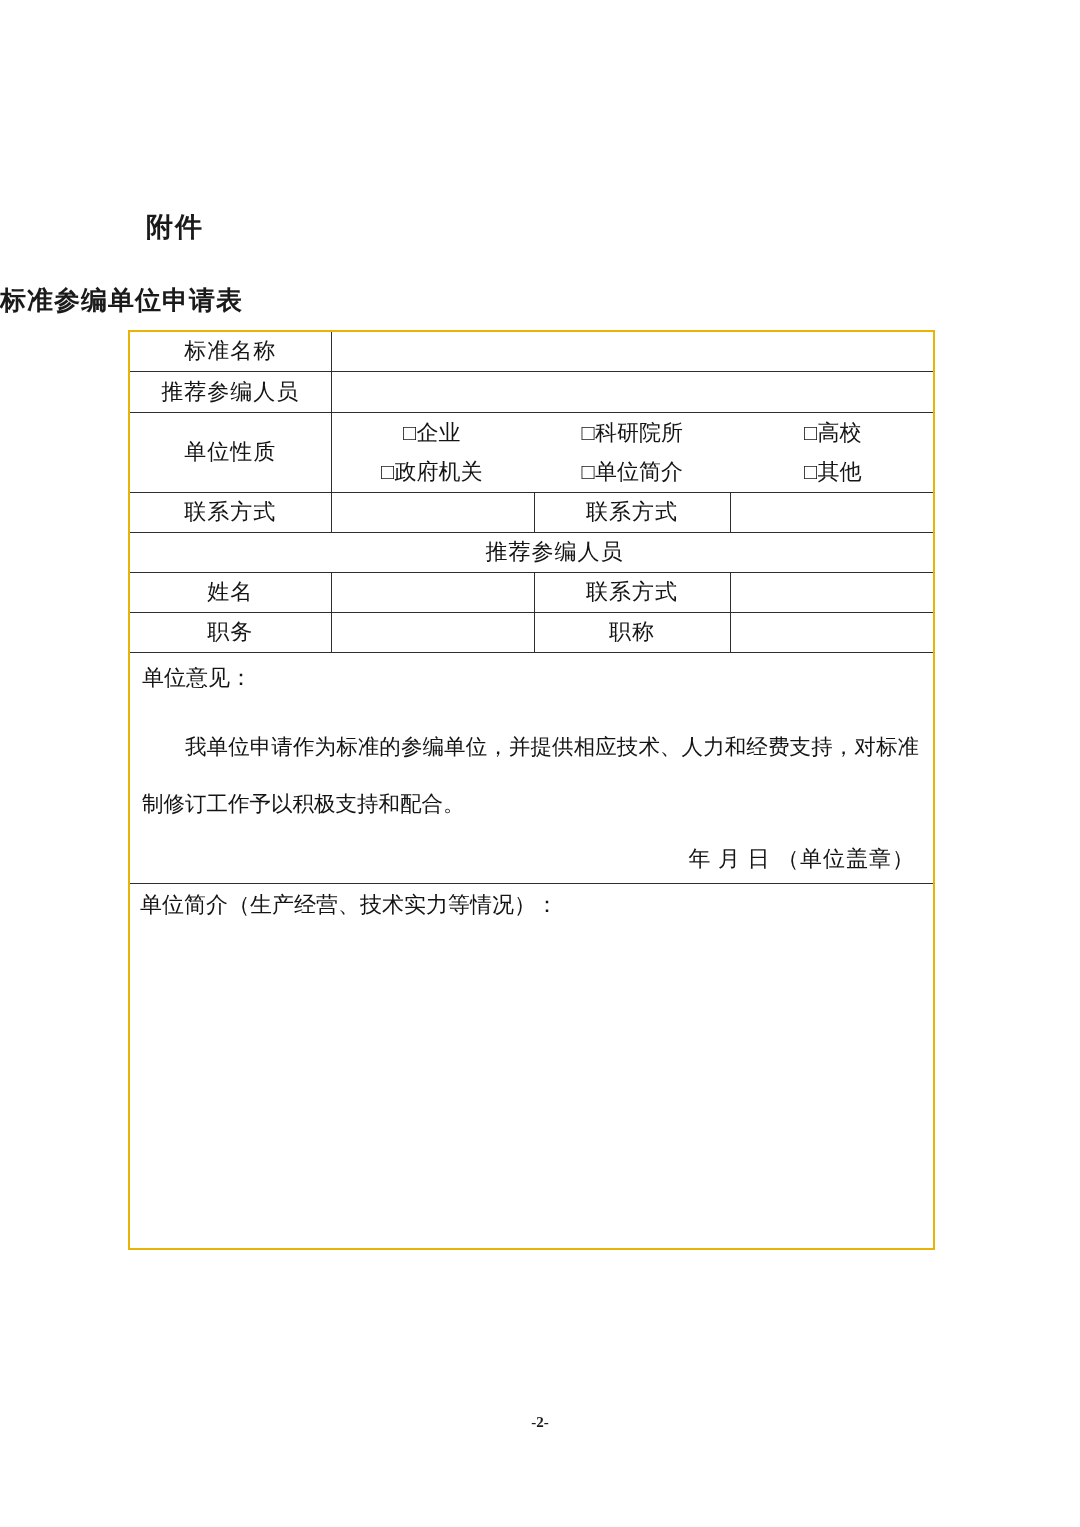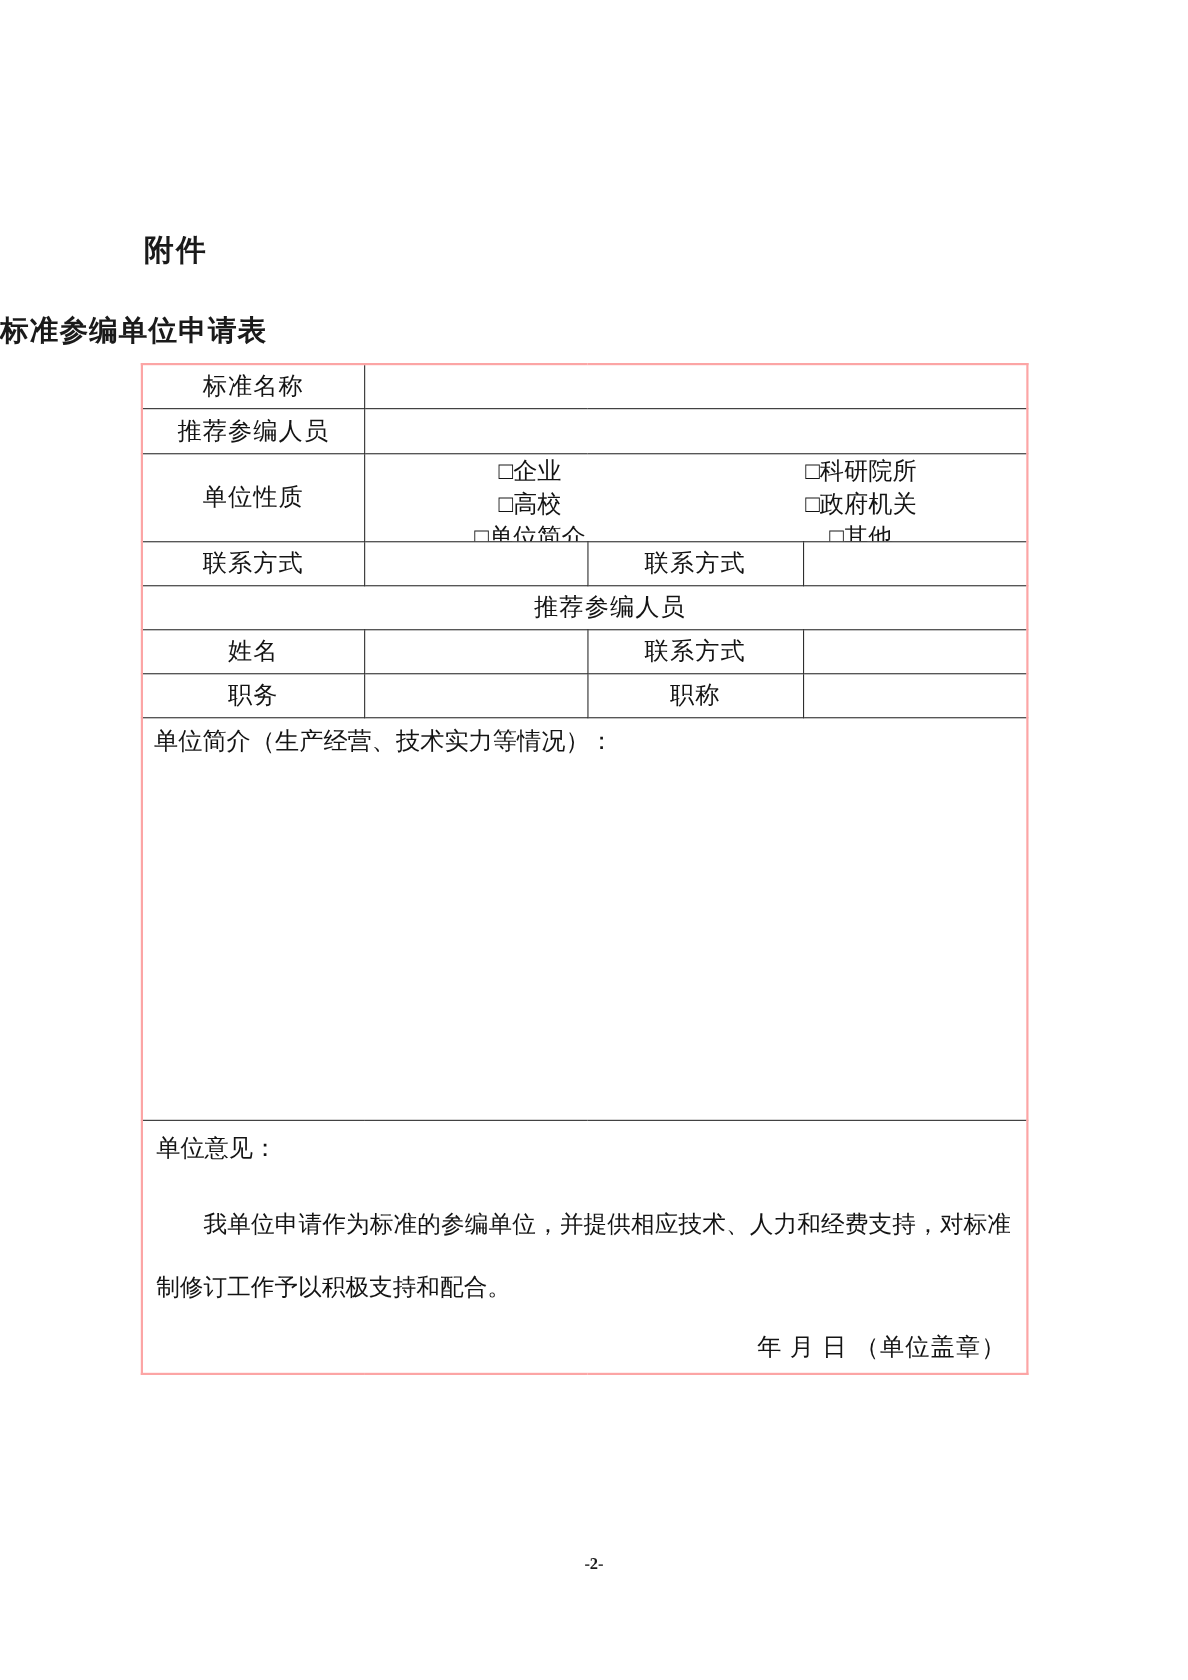--- a/index.html
+++ b/index.html
@@ -8,21 +8,21 @@
     position: relative;
     width: 1080px;
     height: 1527px;
     margin: 0 auto;
     background: #ffffff;
     font-family: "Liberation Serif", "DejaVu Serif", serif;
     color: #1a1a1a;
   }
   .attachment-label {
     position: absolute;
-    left: 131px;
+    left: 146px;
     top: 209px;
     font-family: "Liberation Sans", "DejaVu Sans", sans-serif;
     font-weight: 700;
     font-size: 27px;
     letter-spacing: 2px;
   }
   .doc-title {
     position: absolute;
     left: 0;
     top: 283px;
@@ -36,21 +36,21 @@
   table.form-table {
     position: absolute;
     left: 128px;
     top: 330px;
     width: 805px;
     border-collapse: collapse;
     table-layout: fixed;
     font-size: 22px;
     color: #141414;
   }
-  table.form-table { border: 2px solid #fca5a5; }
+  table.form-table { border: 2px solid #eab308; }
   .form-table td {
     border: 1px solid #2e2e2e;
     vertical-align: middle;
     overflow: hidden;
   }
   .form-table td.lbl {
     text-align: center;
     letter-spacing: 1px;
   }
   .form-table td.center-header {
@@ -58,21 +58,21 @@
     letter-spacing: 1px;
     padding-left: 46px;
   }
   .h40 { height: 40px; }
   .h41 { height: 41px; }
   .h80 { height: 80px; }
   .h366 { height: 366px; }
   .h231 { height: 231px; }
   .nature-grid {
     display: grid;
-    grid-template-columns: 1fr 1fr;
+    grid-template-columns: 1fr 1fr 1fr;
     grid-template-rows: 1fr 1fr;
     height: 78px;
     align-items: center;
     justify-items: center;
     font-family: Liberation Serif, serif;
   }
   .nature-option { white-space: nowrap; }
   td.big-cell {
     vertical-align: top;
     text-align: left;
@@ -160,31 +160,31 @@
         <td class="lbl">联系方式</td>
         <td></td>
       </tr>
       <tr>
         <td class="lbl h40">职务</td>
         <td></td>
         <td class="lbl">职称</td>
         <td></td>
       </tr>
       <tr>
-        <td colspan="4" class="big-cell h366">
-          <span>单位简介（生产经营、技术实力等情况）：</span>
-        </td>
-      </tr>
-      <tr>
         <td colspan="4" class="big-cell h231" style="padding:0;">
           <div class="opinion-box">
             <div>单位意见：</div>
             <div class="opinion-statement">我单位申请作为标准的参编单位，并提供相应技术、人力和经费支持，对标准制修订工作予以积极支持和配合。</div>
             <div class="date-stamp-line">年 月 日 （单位盖章）</div>
           </div>
+        </td>
+      </tr>
+      <tr>
+        <td colspan="4" class="big-cell h366">
+          <span>单位简介（生产经营、技术实力等情况）：</span>
         </td>
       </tr>
     </tbody>
   </table>
 
   <div class="page-number">-2-</div>
 
 </div>
 
 </body></html>

